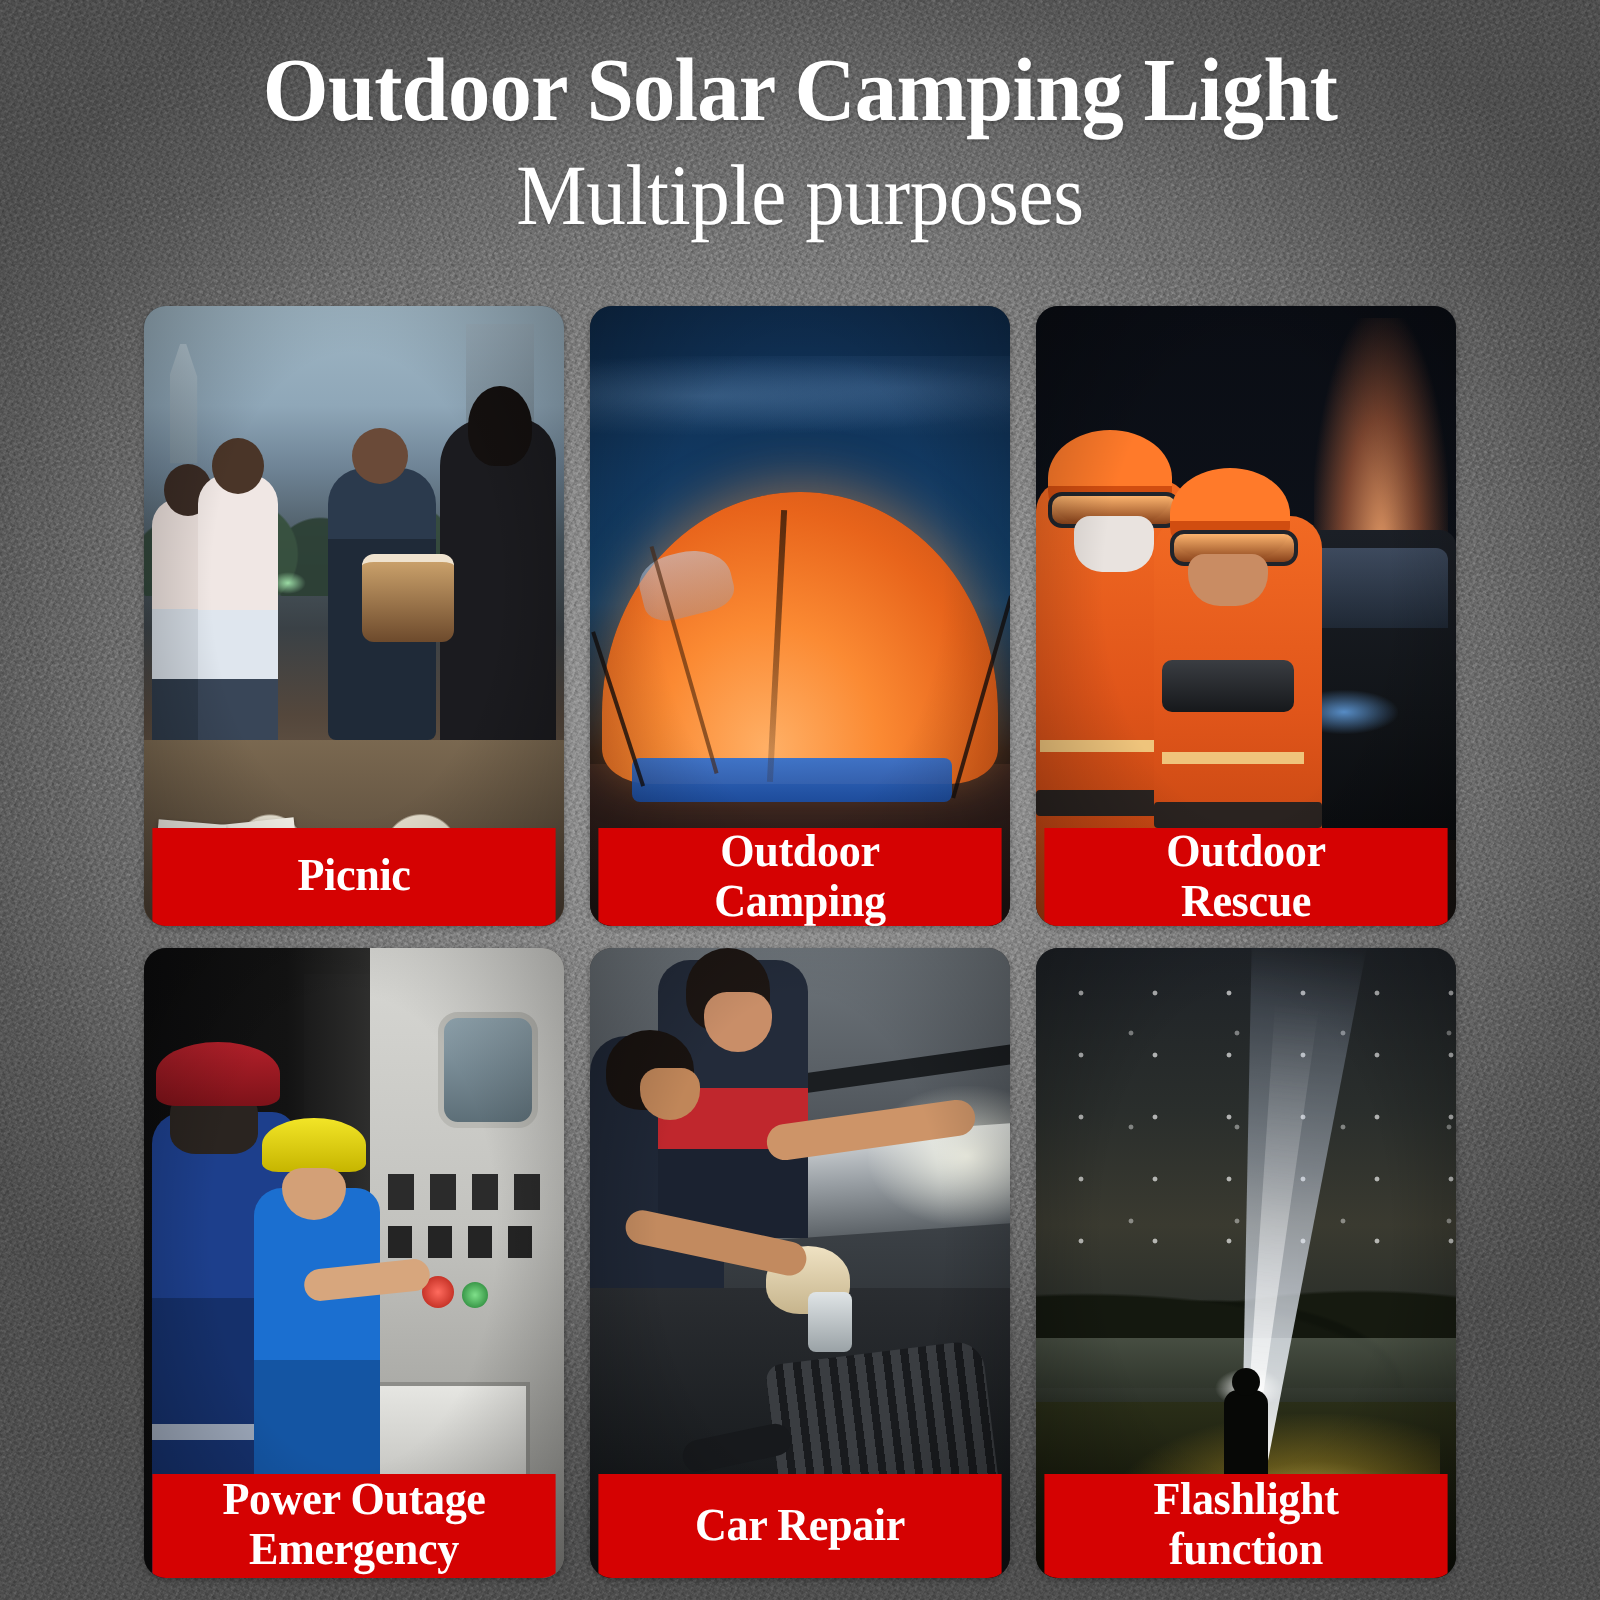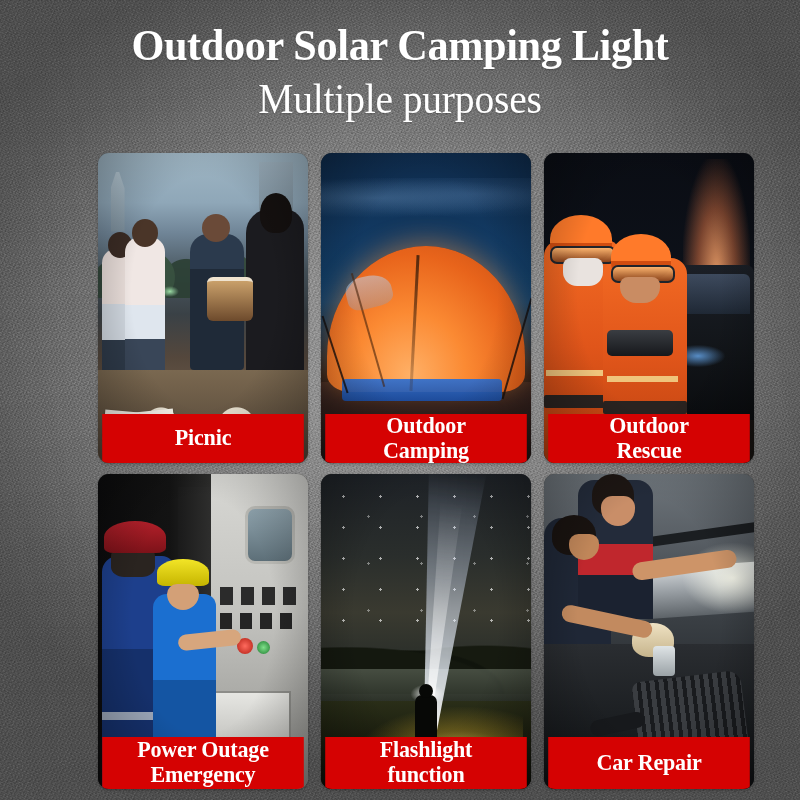--- a/index.html
+++ b/index.html
@@ -83,21 +83,20 @@
     left: 72px;
     top: 153px;
     width: 656px;
     height: 636px;
     display: grid;
     grid-template-columns: repeat(3, 210px);
     grid-template-rows: 310px 315px;
     column-gap: 13px;
     row-gap: 11px;
     z-index: 4;
-    margin-left: 26px;
   }
   .cell {
     position: relative;
     border-radius: 11px;
     overflow: hidden;
     background: #2a2a2a;
     box-shadow: 0 1px 3px rgba(0,0,0,.30);
   }
   .photo {
     position: absolute;
@@ -669,37 +668,20 @@
         <div class="hat-yel"></div>
         <div class="face1"></div>
         <div class="arm"></div>
         <div class="vign"></div>
       </div>
       <div class="caption">Power Outage
 Emergency</div>
     </div>
 
     <div class="cell r2">
-      <div class="photo pic-flash">
-        <div class="stars"></div>
-        <div class="hills"></div>
-        <div class="lake"></div>
-        <div class="fore"></div>
-        <div class="grass-glow"></div>
-        <div class="beam"></div>
-        <div class="beam-core"></div>
-        <div class="hotspot"></div>
-        <div class="person"></div>
-        <div class="vign"></div>
-      </div>
-      <div class="caption">Flashlight
-function</div>
-    </div>
-
-    <div class="cell r2">
       <div class="photo pic-car">
         <div class="hood-edge"></div>
         <div class="hood"></div>
         <div class="lamp-glow"></div>
         <div class="engine"></div>
         <div class="airbox"></div>
         <div class="hose"></div>
         <div class="tank"></div>
         <div class="bottle"></div>
         <div class="m2"></div>
@@ -708,14 +690,31 @@
         <div class="m1-face"></div>
         <div class="m2-head"></div>
         <div class="m2-face"></div>
         <div class="arm-r"></div>
         <div class="arm-l"></div>
         <div class="vign"></div>
       </div>
       <div class="caption">Car Repair</div>
     </div>
 
+    <div class="cell r2">
+      <div class="photo pic-flash">
+        <div class="stars"></div>
+        <div class="hills"></div>
+        <div class="lake"></div>
+        <div class="fore"></div>
+        <div class="grass-glow"></div>
+        <div class="beam"></div>
+        <div class="beam-core"></div>
+        <div class="hotspot"></div>
+        <div class="person"></div>
+        <div class="vign"></div>
+      </div>
+      <div class="caption">Flashlight
+function</div>
+    </div>
+
   </div>
 </div>
 
 </body></html>

